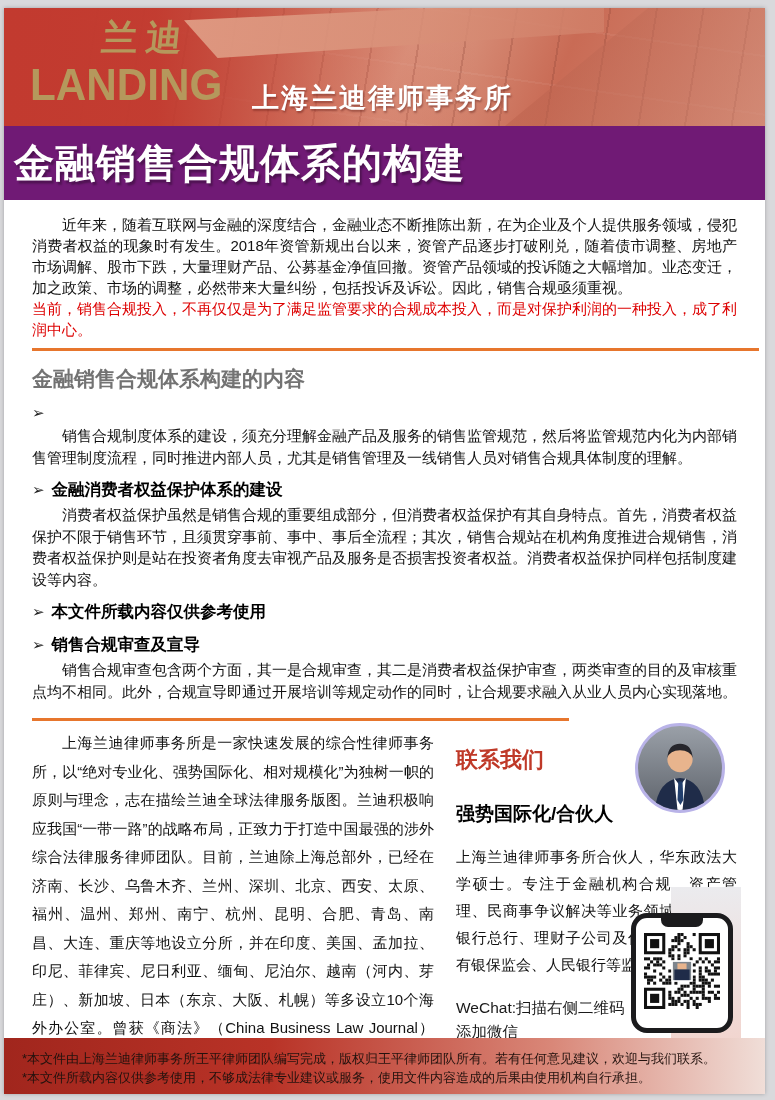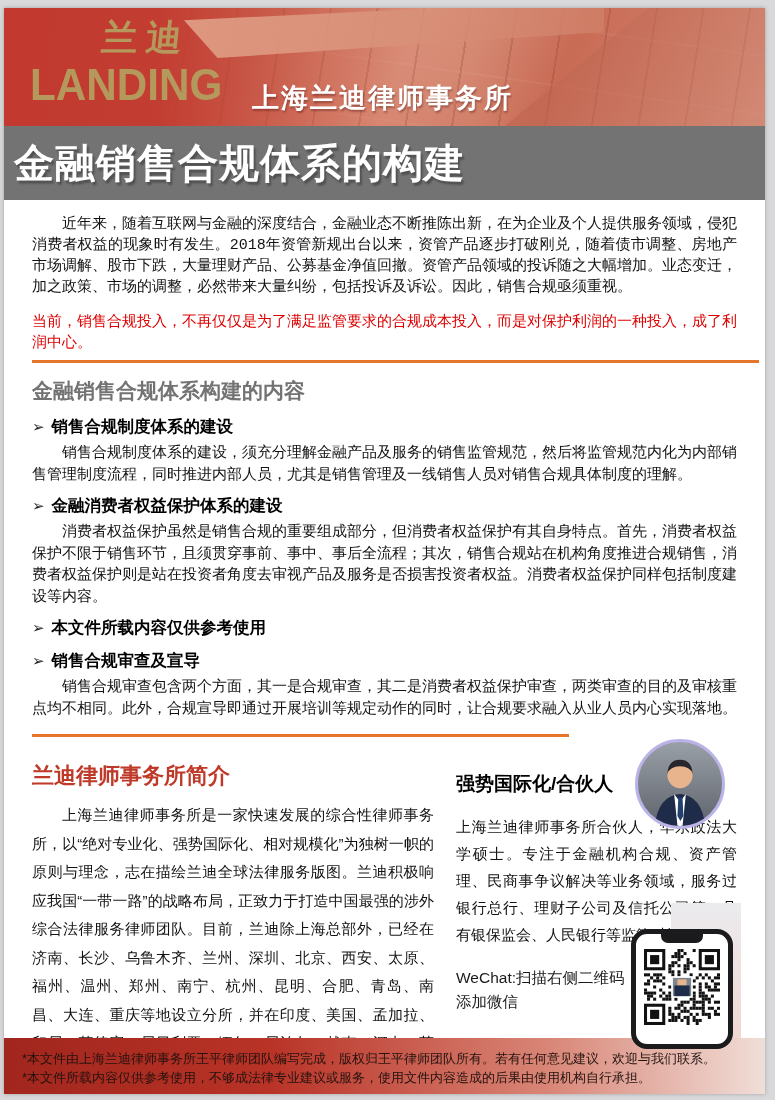--- a/index.html
+++ b/index.html
@@ -51,32 +51,32 @@
     line-height:40px; display:block; margin-top:2px;
   }
   .firm-name {
     position:absolute; left:248px; top:72px; z-index:3;
     color:#ffffff; font-size:27px; font-weight:bold; letter-spacing:2px;
     text-shadow:1px 2px 2px rgba(60,0,0,.35);
   }
 
   
   .title-bar {
-    height:74px; background:#737373;
+    height:74px; background:#701a75;
     display:flex; align-items:center; padding-left:10px;
   }
   .title-bar span {
     color:#fff; font-size:40px; font-weight:900; letter-spacing:1px;
     text-shadow:2px 3px 2px rgba(0,0,0,.30);
   }
 
   
   .intro-black {
-    margin:14px 28px 12px; text-indent:2em; color:#121212;
-    font-size:15px; line-height:21px; text-align:justify;font-family:Liberation Mono, monospace;
+    margin:14px 28px 0; text-indent:2em; color:#121212;
+    font-size:15px; line-height:21px; text-align:justify;
   }
   .intro-red {
     margin:0 28px; color:#dd0000; font-weight:normal;
     font-size:15px; line-height:21px; text-align:justify;
   }
 
   .divider { border:none; border-top:3px solid #e7762d; }
   .divider-full { margin:8px 6px 0 28px; }
   .divider-half { margin:16px 0 0 28px; width:537px; }
 
@@ -151,21 +151,20 @@
 
   <p class="intro-black">近年来，随着互联网与金融的深度结合，金融业态不断推陈出新，在为企业及个人提供服务领域，侵犯消费者权益的现象时有发生。2018年资管新规出台以来，资管产品逐步打破刚兑，随着债市调整、房地产市场调解、股市下跌，大量理财产品、公募基金净值回撤。资管产品领域的投诉随之大幅增加。业态变迁，加之政策、市场的调整，必然带来大量纠纷，包括投诉及诉讼。因此，销售合规亟须重视。</p>
   <p class="intro-red">当前，销售合规投入，不再仅仅是为了满足监管要求的合规成本投入，而是对保护利润的一种投入，成了利润中心。</p>
 
   <hr class="divider divider-full">
 
   <h2 class="content-heading">金融销售合规体系构建的内容</h2>
 
   <div class="bullet-title">
     <span class="bullet-marker">➢</span>
-    <span>销售合规制度体系的建设</span>
   </div>
   <p class="bullet-para">销售合规制度体系的建设，须充分理解金融产品及服务的销售监管规范，然后将监管规范内化为内部销售管理制度流程，同时推进内部人员，尤其是销售管理及一线销售人员对销售合规具体制度的理解。</p>
 
   <div class="bullet-title">
     <span class="bullet-marker">➢</span>
     <span>金融消费者权益保护体系的建设</span>
   </div>
   <p class="bullet-para">消费者权益保护虽然是销售合规的重要组成部分，但消费者权益保护有其自身特点。首先，消费者权益保护不限于销售环节，且须贯穿事前、事中、事后全流程；其次，销售合规站在机构角度推进合规销售，消费者权益保护则是站在投资者角度去审视产品及服务是否损害投资者权益。消费者权益保护同样包括制度建设等内容。</p>
 
   <div class="bullet-title">
@@ -177,34 +176,34 @@
     <span class="bullet-marker">➢</span>
     <span>销售合规审查及宣导</span>
   </div>
   <p class="bullet-para">销售合规审查包含两个方面，其一是合规审查，其二是消费者权益保护审查，两类审查的目的及审核重点均不相同。此外，合规宣导即通过开展培训等规定动作的同时，让合规要求融入从业人员内心实现落地。</p>
 
   <hr class="divider divider-half">
 
   <div class="columns">
 
     <div class="col-left">
-      <h2 class="col-heading">兰迪律师事务所简介</h2>
       <p class="about-body">上海兰迪律师事务所是一家快速发展的综合性律师事务所，以“绝对专业化、强势国际化、相对规模化”为独树一帜的原则与理念，志在描绘兰迪全球法律服务版图。兰迪积极响应我国“一带一路”的战略布局，正致力于打造中国最强的涉外综合法律服务律师团队。目前，兰迪除上海总部外，已经在济南、长沙、乌鲁木齐、兰州、深圳、北京、西安、太原、福州、温州、郑州、南宁、杭州、昆明、合肥、青岛、南昌、大连、重庆等地设立分所，并在印度、美国、孟加拉、印尼、菲律宾、尼日利亚、缅甸、尼泊尔、越南（河内、芽庄）、新加坡、日本（东京、大阪、札幌）等多设立10个海外办公室。曾获《商法》（China Business Law Journal）2020年度争议与调查案件杰出交易大奖、、法律专业领域、行业领域大奖、2019年卓越律所大奖等众多多荣誉。</p>
     </div>
 
     <div class="col-right">
       <div class="avatar">
         <svg width="84" height="84" viewBox="0 0 100 100">
           <circle cx="50" cy="40" r="15" fill="#e8b48d"></circle>
           <path d="M35 38 q1-17 15-17 q14 0 15 17 q-3-9-15-9 q-12 0-15 9z" fill="#26262c"></path>
           <path d="M20 100 q4-36 30-38 q26 2 30 38z" fill="#1f2c49"></path>
           <path d="M43 62 l7 9 7-9 -4 38 -6 0z" fill="#ffffff"></path>
           <path d="M48 66 h5 l1 22 -3.5 6 -3.5-6z" fill="#223f6d"></path>
         </svg>
       </div>
+      <h2 class="col-heading">联系我们</h2>
       <div class="contact-name">强势国际化/合伙人</div>
       <p class="contact-bio">上海兰迪律师事务所合伙人，华东政法大学硕士。专注于金融机构合规、资产管理、民商事争议解决等业务领域，服务过银行总行、理财子公司及信托公司等，具有银保监会、人民银行等监管对接经验。</p>
       <p class="contact-wechat">WeChat:扫描右侧二维码添加微信</p>
 
       <div class="phone-backdrop"></div>
       <div class="phone">
         <div class="notch"></div>
         <div class="qr-wrap">
           <svg id="qr" width="76" height="76" viewBox="0 0 75 75">
               <rect x="33" y="0" width="3" height="3" fill="#111"></rect>

